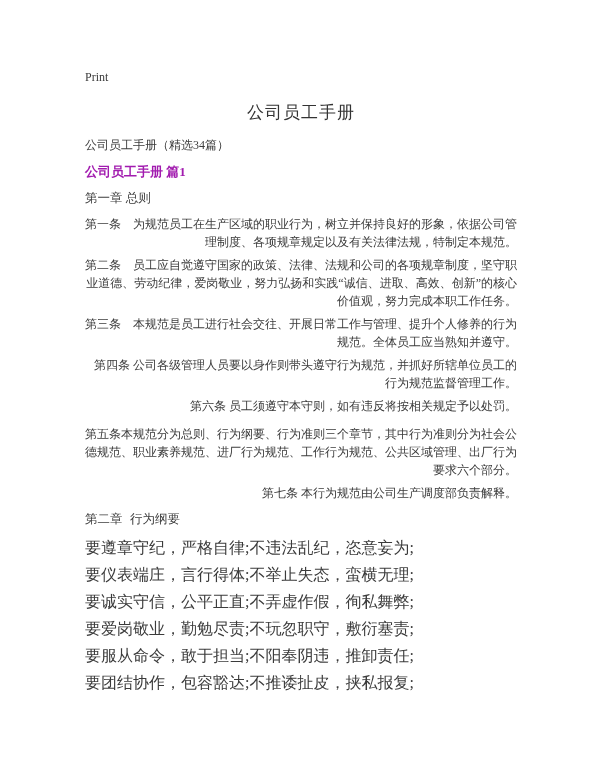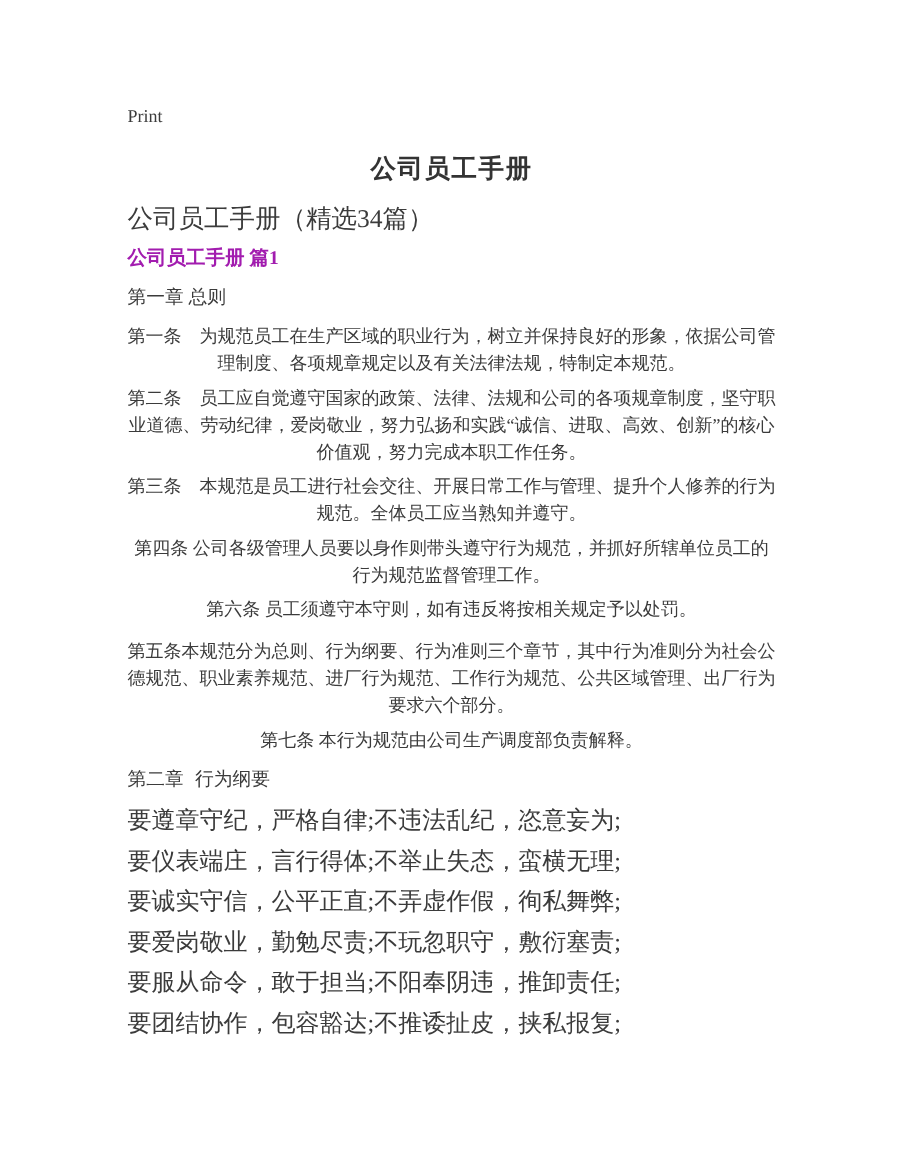--- a/index.html
+++ b/index.html
@@ -28,28 +28,28 @@
       margin: 0 0 19px 0;
       color: #3b3b3b;
       text-decoration: none;
       cursor: pointer;
       width: -moz-fit-content;
       width: fit-content;
     }
     .doc-title {
       font-size: 17px;
       line-height: 20px;
-      font-weight: bold;
+      font-weight: normal;
       text-align: center;
       margin: 0 0 14px 0;
       color: #333333;
       letter-spacing: 1px;
     }
     .doc-subtitle {
-      font-size: 17px;
+      font-size: 12px;
       line-height: 17px;
       font-weight: normal;
       margin: 0 0 9px 0;
     }
     .doc-section-title {
       font-size: 13px;
       line-height: 17px;
       font-weight: bold;
       margin: 0 0 10px 0;
       color: #a21caf;
@@ -61,21 +61,21 @@
       margin: 0 0 8px 0;
     }
     .chapter-heading.ch2 {
       margin-bottom: 10px;
       font-family: Liberation Mono, monospace;
     }
     .article {
       font-size: 12px;
       line-height: 18px;
       margin: 0 0 5px 0;
-      text-align: center;
+      text-align: right;
     }
     .article.single {
       margin-bottom: 10px;
     }
     .guideline {
       font-size: 16px;
       line-height: 18px;
       margin: 0 0 9px 0;
     }
   </style>

